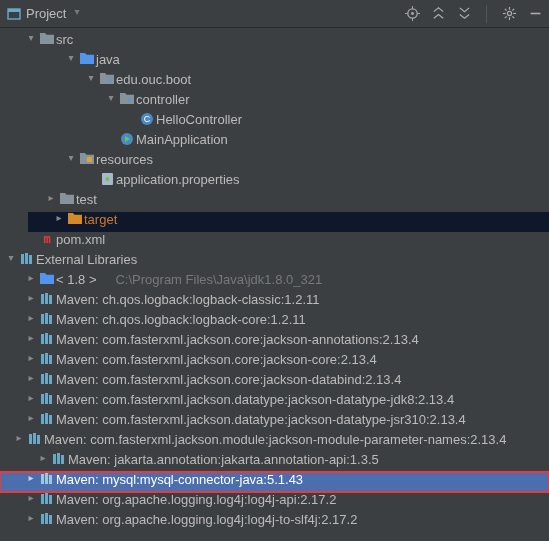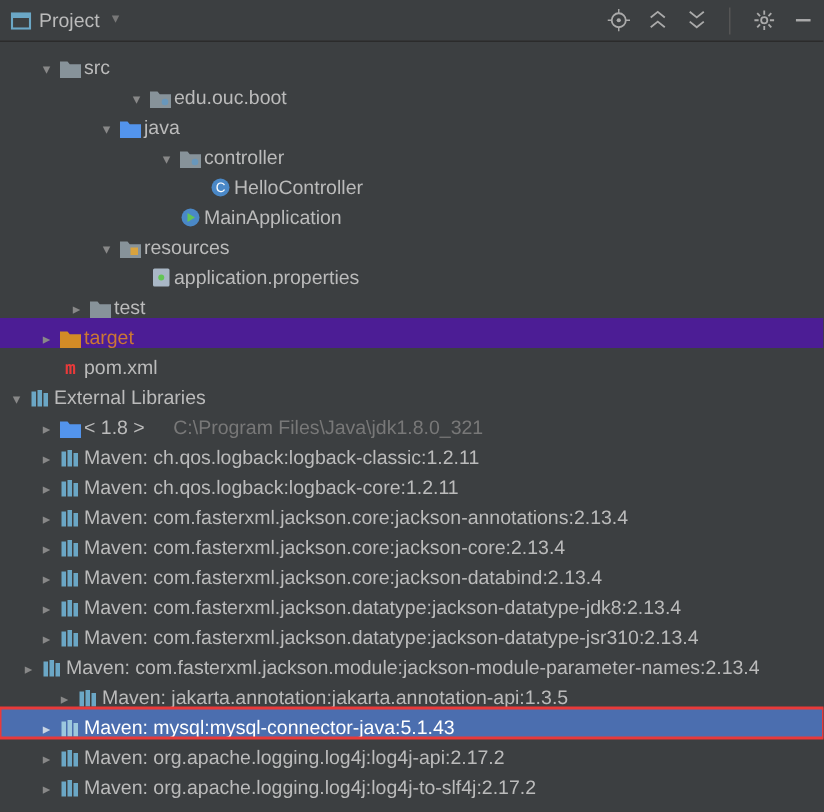--- a/index.html
+++ b/index.html
@@ -19,27 +19,27 @@
     display: flex;
     align-items: center;
     padding: 0 6px;
   }
   .header-left { display: flex; align-items: flex-start; gap: 4px; }
   .header-right { margin-left: auto; display: flex; align-items: center; gap: 10px; }
   .divider-v { width: 1px; height: 18px; background: #555; margin: 0 4px; }
   .tree { padding-top: 4px; }
   .row {
     display: flex;
-    align-items: flex-end;
+    align-items: flex-start;
     height: 20px;
     padding-right: 4px;
     white-space: nowrap;
     cursor: default;
   }
-  .row.selected { background: #4c1d95; }
+  .row.selected { background: #0f172a; margin-left: 28px; }
   .row.target-sel { background: #4b6eaf; color: #fff; }
   .row.highlighted {
     outline: 2px solid #e83a3a;
     outline-offset: -1px;
   }
   .arrow {
     width: 14px;
     display: inline-flex;
     justify-content: center;
     color: #888;
@@ -125,39 +125,39 @@
     <span class="arrow open"></span>
     <span class="icon">
         <svg width="14" height="12" viewBox="0 0 14 12">
           <path class="icon-folder" d="M0 1h5l1.5 1.8H14V12H0z"></path>
         </svg>
       </span>
     <span class="label">src</span>
   </div>
 
 
+  <div class="row" style="padding-left:64px">
+    <span class="arrow open"></span>
+    <span class="icon">
+        <svg width="14" height="12" viewBox="0 0 14 12">
+          <path class="icon-folder-blue" d="M0 1h5l1.5 1.8H14V12H0z"></path>
+        </svg>
+      </span>
+    <span class="label">java</span>
+  </div>
+
   <div class="row" style="padding-left:84px">
     <span class="arrow open"></span>
     <span class="icon">
         <svg width="14" height="12" viewBox="0 0 14 12">
           <path class="icon-folder" d="M0 1h5l1.5 1.8H14V12H0z"></path>
           <circle cx="10" cy="8" r="2.2" fill="#6897bb"></circle>
         </svg>
       </span>
     <span class="label">edu.ouc.boot</span>
-  </div>
-
-  <div class="row" style="padding-left:64px">
-    <span class="arrow open"></span>
-    <span class="icon">
-        <svg width="14" height="12" viewBox="0 0 14 12">
-          <path class="icon-folder-blue" d="M0 1h5l1.5 1.8H14V12H0z"></path>
-        </svg>
-      </span>
-    <span class="label">java</span>
   </div>
 
   <div class="row" style="padding-left:104px">
     <span class="arrow open"></span>
     <span class="icon">
         <svg width="14" height="12" viewBox="0 0 14 12">
           <path class="icon-folder" d="M0 1h5l1.5 1.8H14V12H0z"></path>
           <circle cx="10" cy="8" r="2.2" fill="#6897bb"></circle>
         </svg>
       </span>

